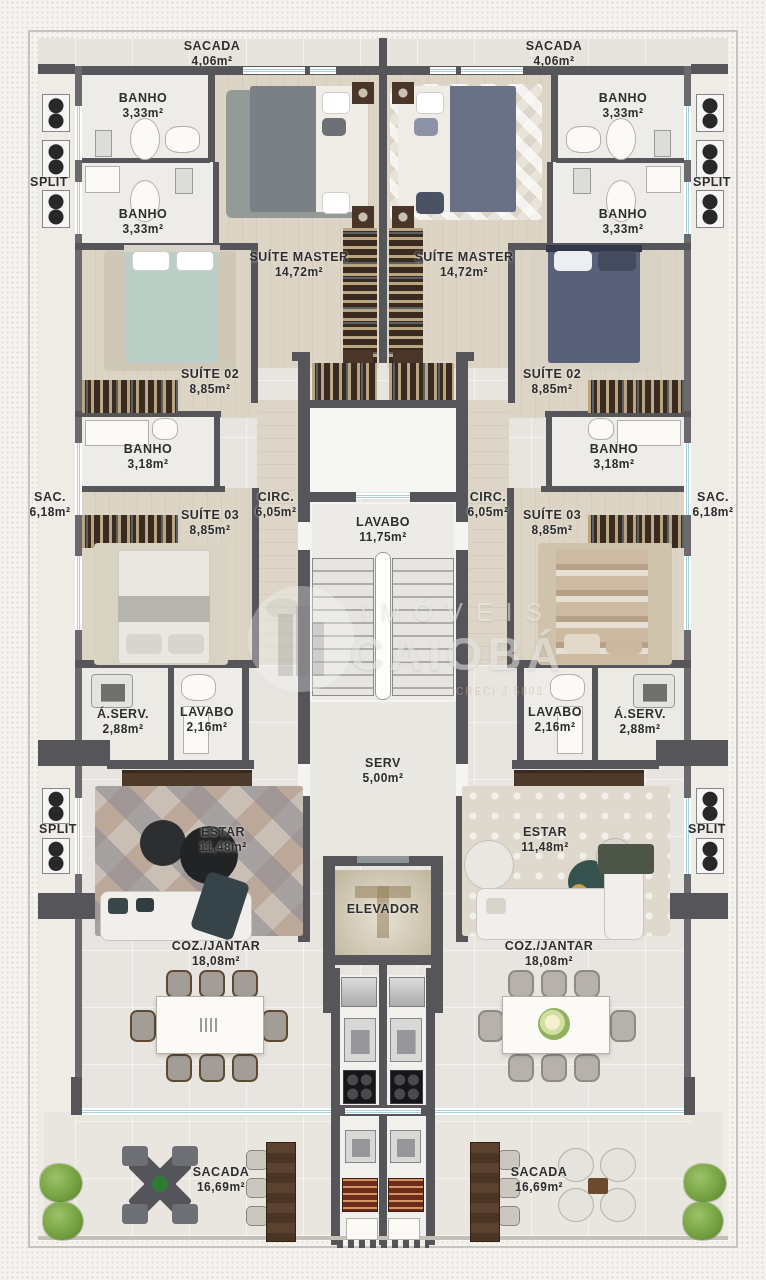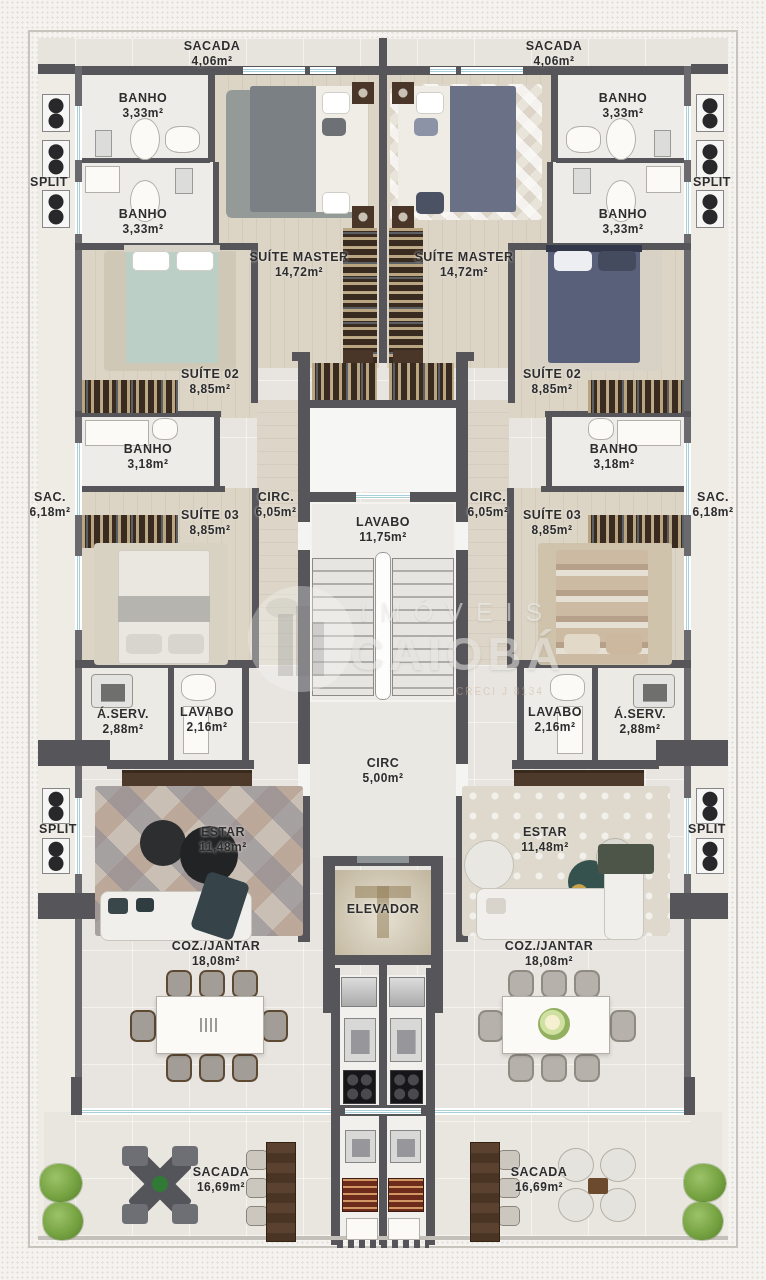--- a/index.html
+++ b/index.html
@@ -497,30 +497,30 @@
   <div class="lbl" style="left:539px;top:1164px">
       <div class="l1">SACADA</div>
       <div class="l2">16,69m²</div>
     </div>
 
   <div class="lbl" style="left:383px;top:514px">
       <div class="l1">LAVABO</div>
       <div class="l2">11,75m²</div>
     </div>
   <div class="lbl" style="left:383px;top:755px">
-      <div class="l1">CIRC</div>
+      <div class="l1">SERV</div>
       <div class="l2">5,00m²</div>
     </div>
   <div class="lbl" style="left:383px;top:901px">
       <div class="l1">ELEVADOR</div>
     </div>
 
   <div id="watermark">
     <div id="wm-circle"></div>
     <div id="wm-palm"></div>
     <div class="wm-bar" style="left:30px;top:28px;width:15px;height:62px"></div>
     <div class="wm-bar" style="left:48px;top:20px;width:14px;height:70px"></div>
     <div class="wm-bar" style="left:64px;top:36px;width:12px;height:54px"></div>
     <div id="wm-top">IMÓVEIS</div>
     <div id="wm-main">CAIOBÁ</div>
-    <div id="wm-sub">CRECI J 8134</div>
+    <div id="wm-sub">CRECI J 5803</div>
   </div>
 </div>
 
 </body></html>

